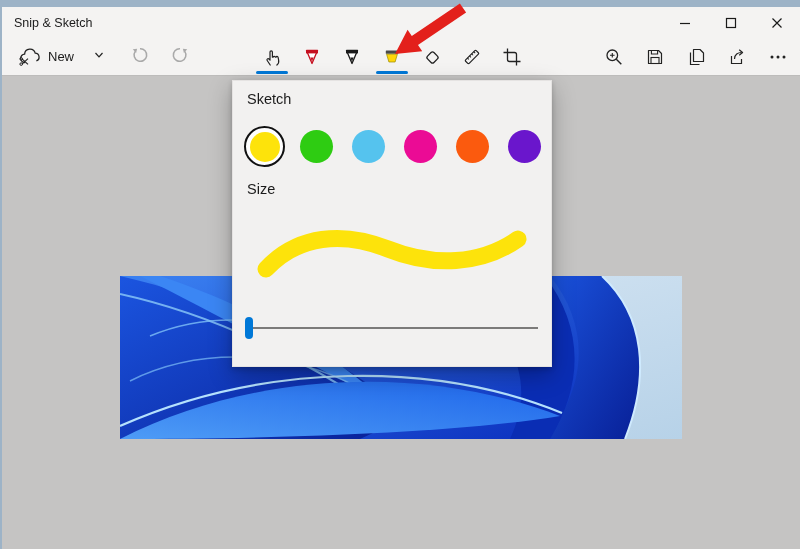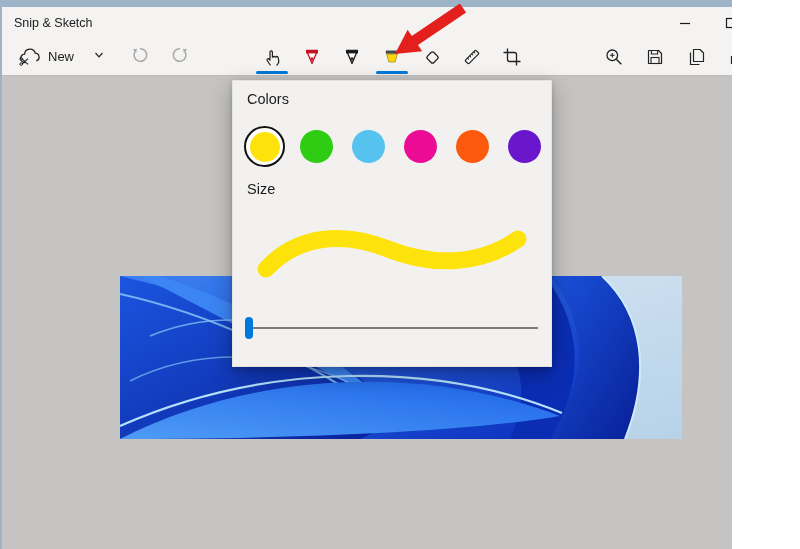--- a/index.html
+++ b/index.html
@@ -1,17 +1,17 @@
 <!DOCTYPE html>
 <html><head>
 <meta charset="utf-8">
 <style>
   * { margin:0; padding:0; box-sizing:border-box; }
   body { font-family:"Liberation Sans", sans-serif; }
-  .app { position:relative; width:732px; height:549px; background:#c5c4c3; overflow:hidden; }
+  .app { position:relative; width:800px; height:549px; background:#c5c4c3; overflow:hidden; }
 
   .frame-top { position:absolute; left:0; top:0; width:800px; height:7px; background:#9db3c7; z-index:8; }
   .frame-left { position:absolute; left:0; top:0; width:2px; height:549px; background:#9db3c7; z-index:8; }
 
   .titlebar { position:absolute; left:2px; top:7px; width:798px; height:31px; background:#f4f3f2;
               display:flex; align-items:center; z-index:4; }
   .title { font-size:12.5px; color:#1b1b1b; margin-left:12px; }
   .win-controls { margin-left:auto; display:flex; height:100%; }
   .win-btn { width:46px; height:100%; display:flex; align-items:center; justify-content:center; }
 
@@ -225,21 +225,21 @@
         <svg width="20" height="20">
           <circle cx="4" cy="10" r="1.5" fill="#222"></circle>
             <circle cx="10" cy="10" r="1.5" fill="#222"></circle>
             <circle cx="16" cy="10" r="1.5" fill="#222"></circle>
         </svg>
       </div>
     </div>
   </div>
 
   <div class="popup">
-    <div class="popup-label lbl-colors">Colors</div>
+    <div class="popup-label lbl-colors">Sketch</div>
     <div class="swatch-row">
       <div class="swatch-cell sel">
         <div class="swatch" style="background: rgb(253, 227, 11);"></div>
       </div>
       <div class="swatch-cell">
         <div class="swatch" style="background: rgb(46, 204, 18);"></div>
       </div>
       <div class="swatch-cell">
         <div class="swatch" style="background: rgb(85, 195, 238);"></div>
       </div>

